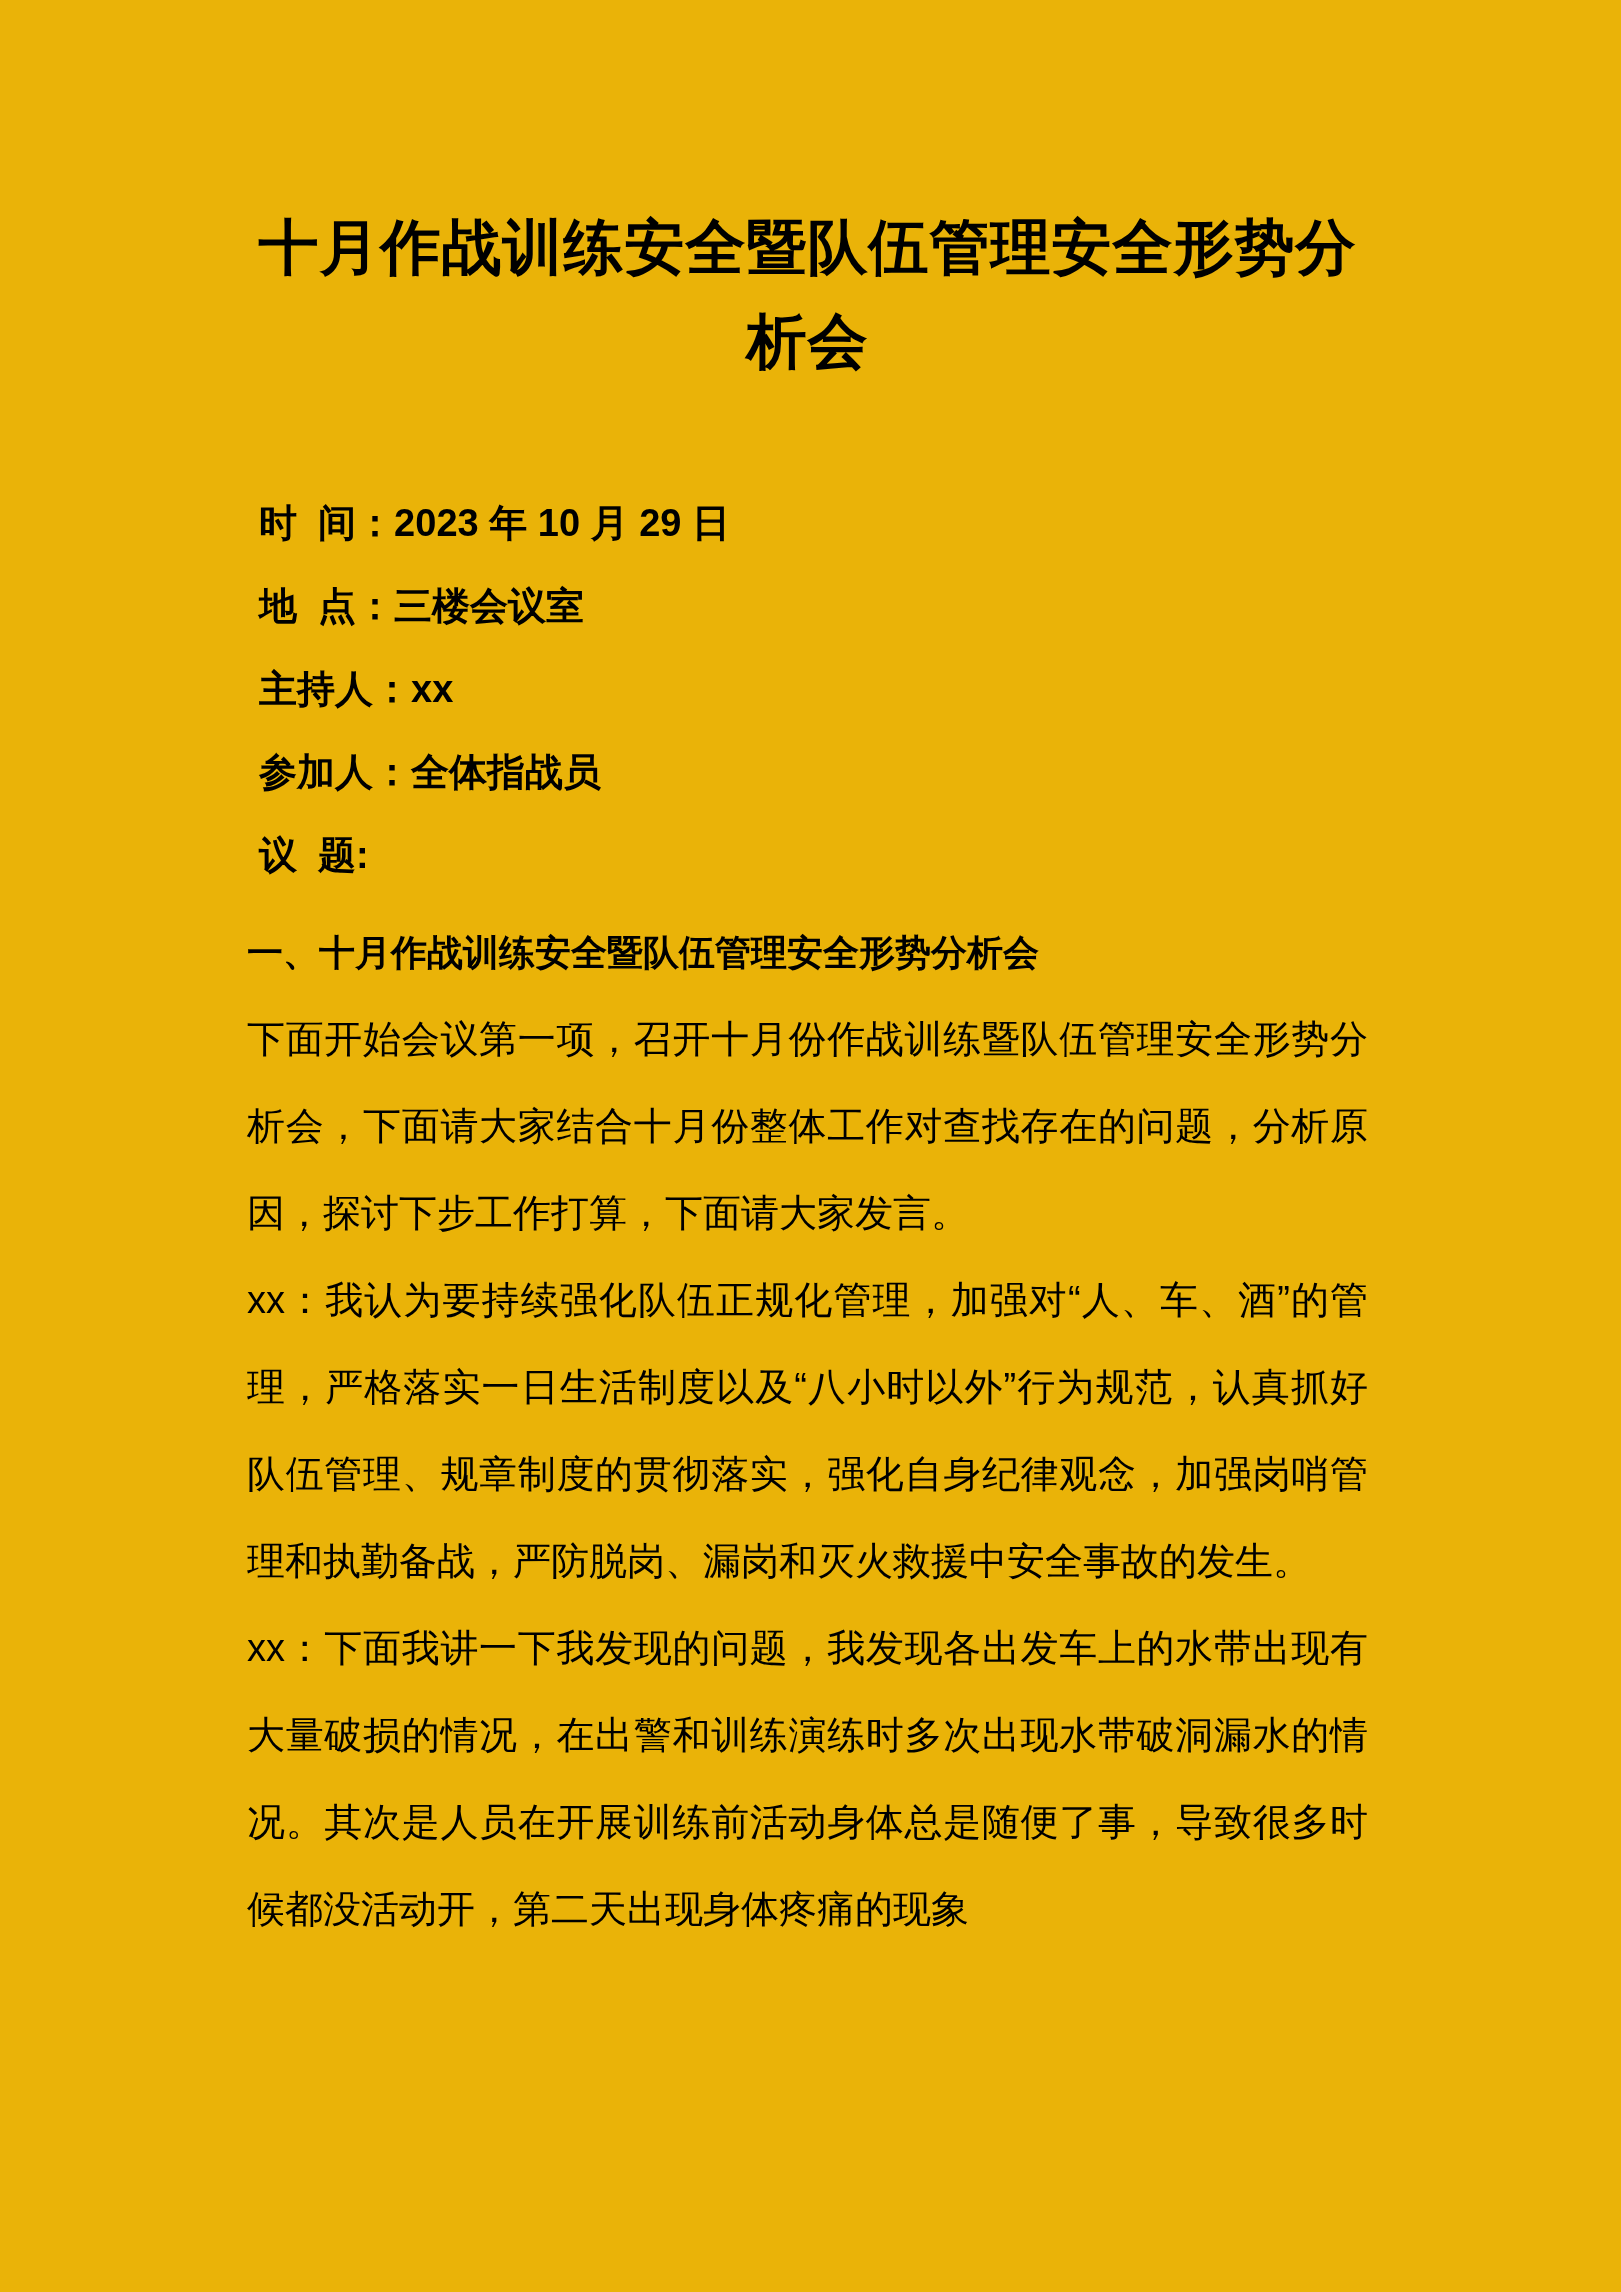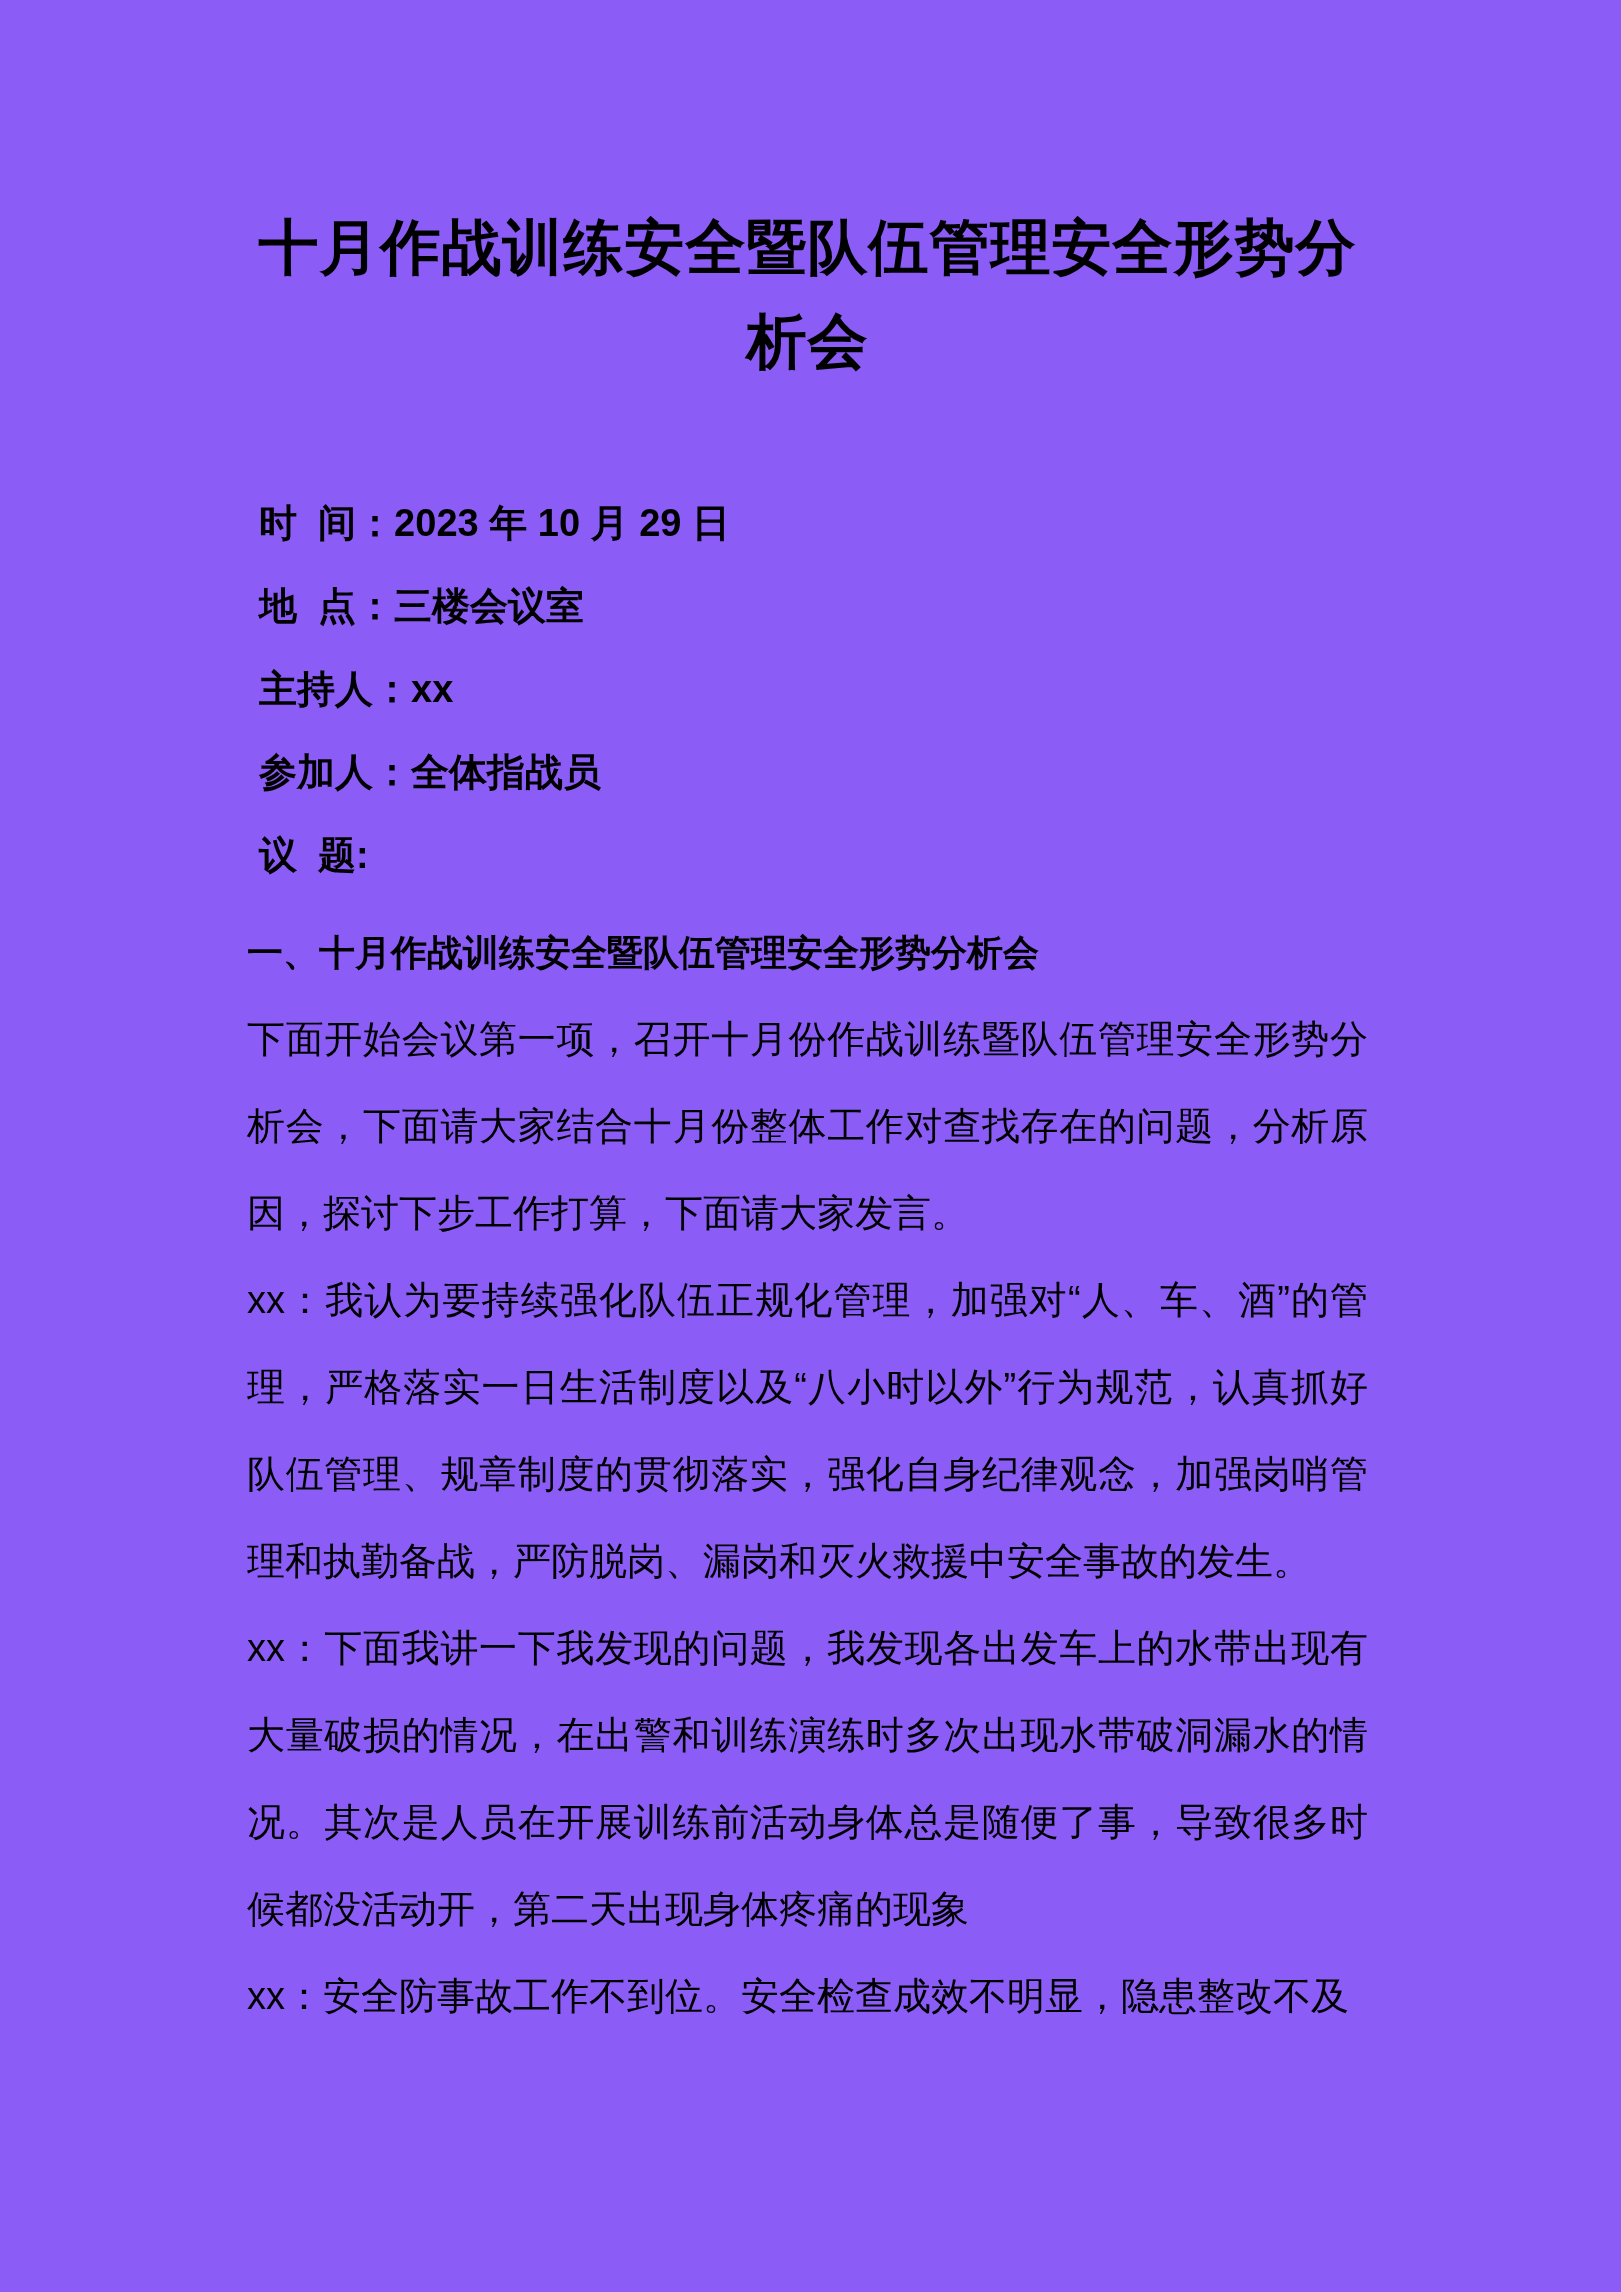--- a/index.html
+++ b/index.html
@@ -9,21 +9,21 @@
   }
   body {
     font-family: "Liberation Sans", "DejaVu Sans", sans-serif;
     color: #000000;
   }
   .page {
     position: relative;
     width: 1621px;
     height: 2293px;
     margin: 0 auto;
-    background: #8b5cf6;
+    background: #eab308;
     box-sizing: border-box;
     padding: 201px 253px 0 247px;
     overflow: hidden;
   }
   .doc-title {
     margin: 0 0 93px 0;
     font-size: 60px;
     font-weight: bold;
     line-height: 94px;
     text-align: center;
@@ -72,16 +72,15 @@
   </div>
 
   <h2 class="section-heading">一、十月作战训练安全暨队伍管理安全形势分析会</h2>
 
   <p class="para">下面开始会议第一项，召开十月份作战训练暨队伍管理安全形势分析会，下面请大家结合十月份整体工作对查找存在的问题，分析原因，探讨下步工作打算，下面请大家发言。</p>
 
   <p class="para">xx：我认为要持续强化队伍正规化管理，加强对“人、车、酒”的管理，严格落实一日生活制度以及“八小时以外”行为规范，认真抓好队伍管理、规章制度的贯彻落实，强化自身纪律观念，加强岗哨管理和执勤备战，严防脱岗、漏岗和灭火救援中安全事故的发生。</p>
 
   <p class="para">xx：下面我讲一下我发现的问题，我发现各出发车上的水带出现有大量破损的情况，在出警和训练演练时多次出现水带破洞漏水的情况。其次是人员在开展训练前活动身体总是随便了事，导致很多时候都没活动开，第二天出现身体疼痛的现象</p>
 
-  <p class="para">xx：安全防事故工作不到位。安全检查成效不明显，隐患整改不及</p>
 
 </div>
 
 
 </body></html>

